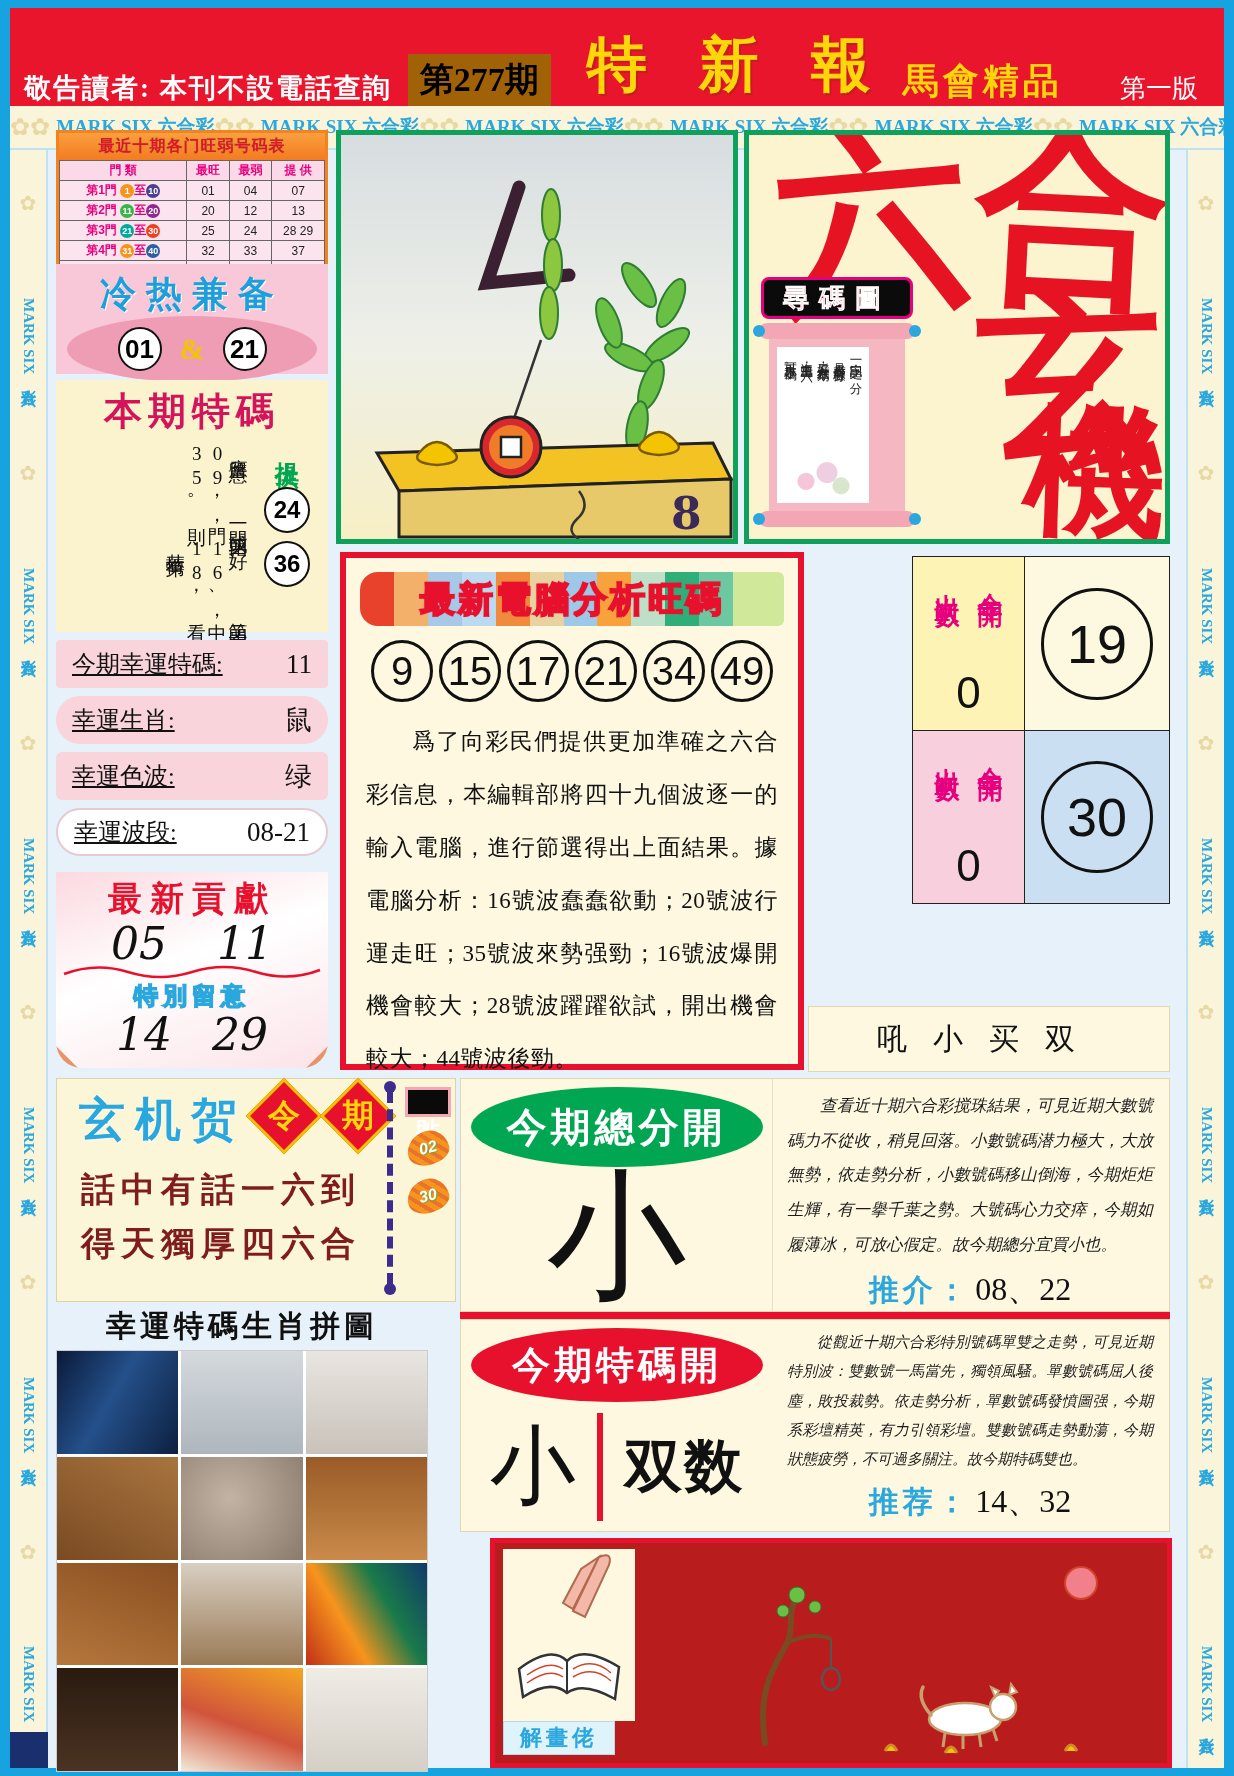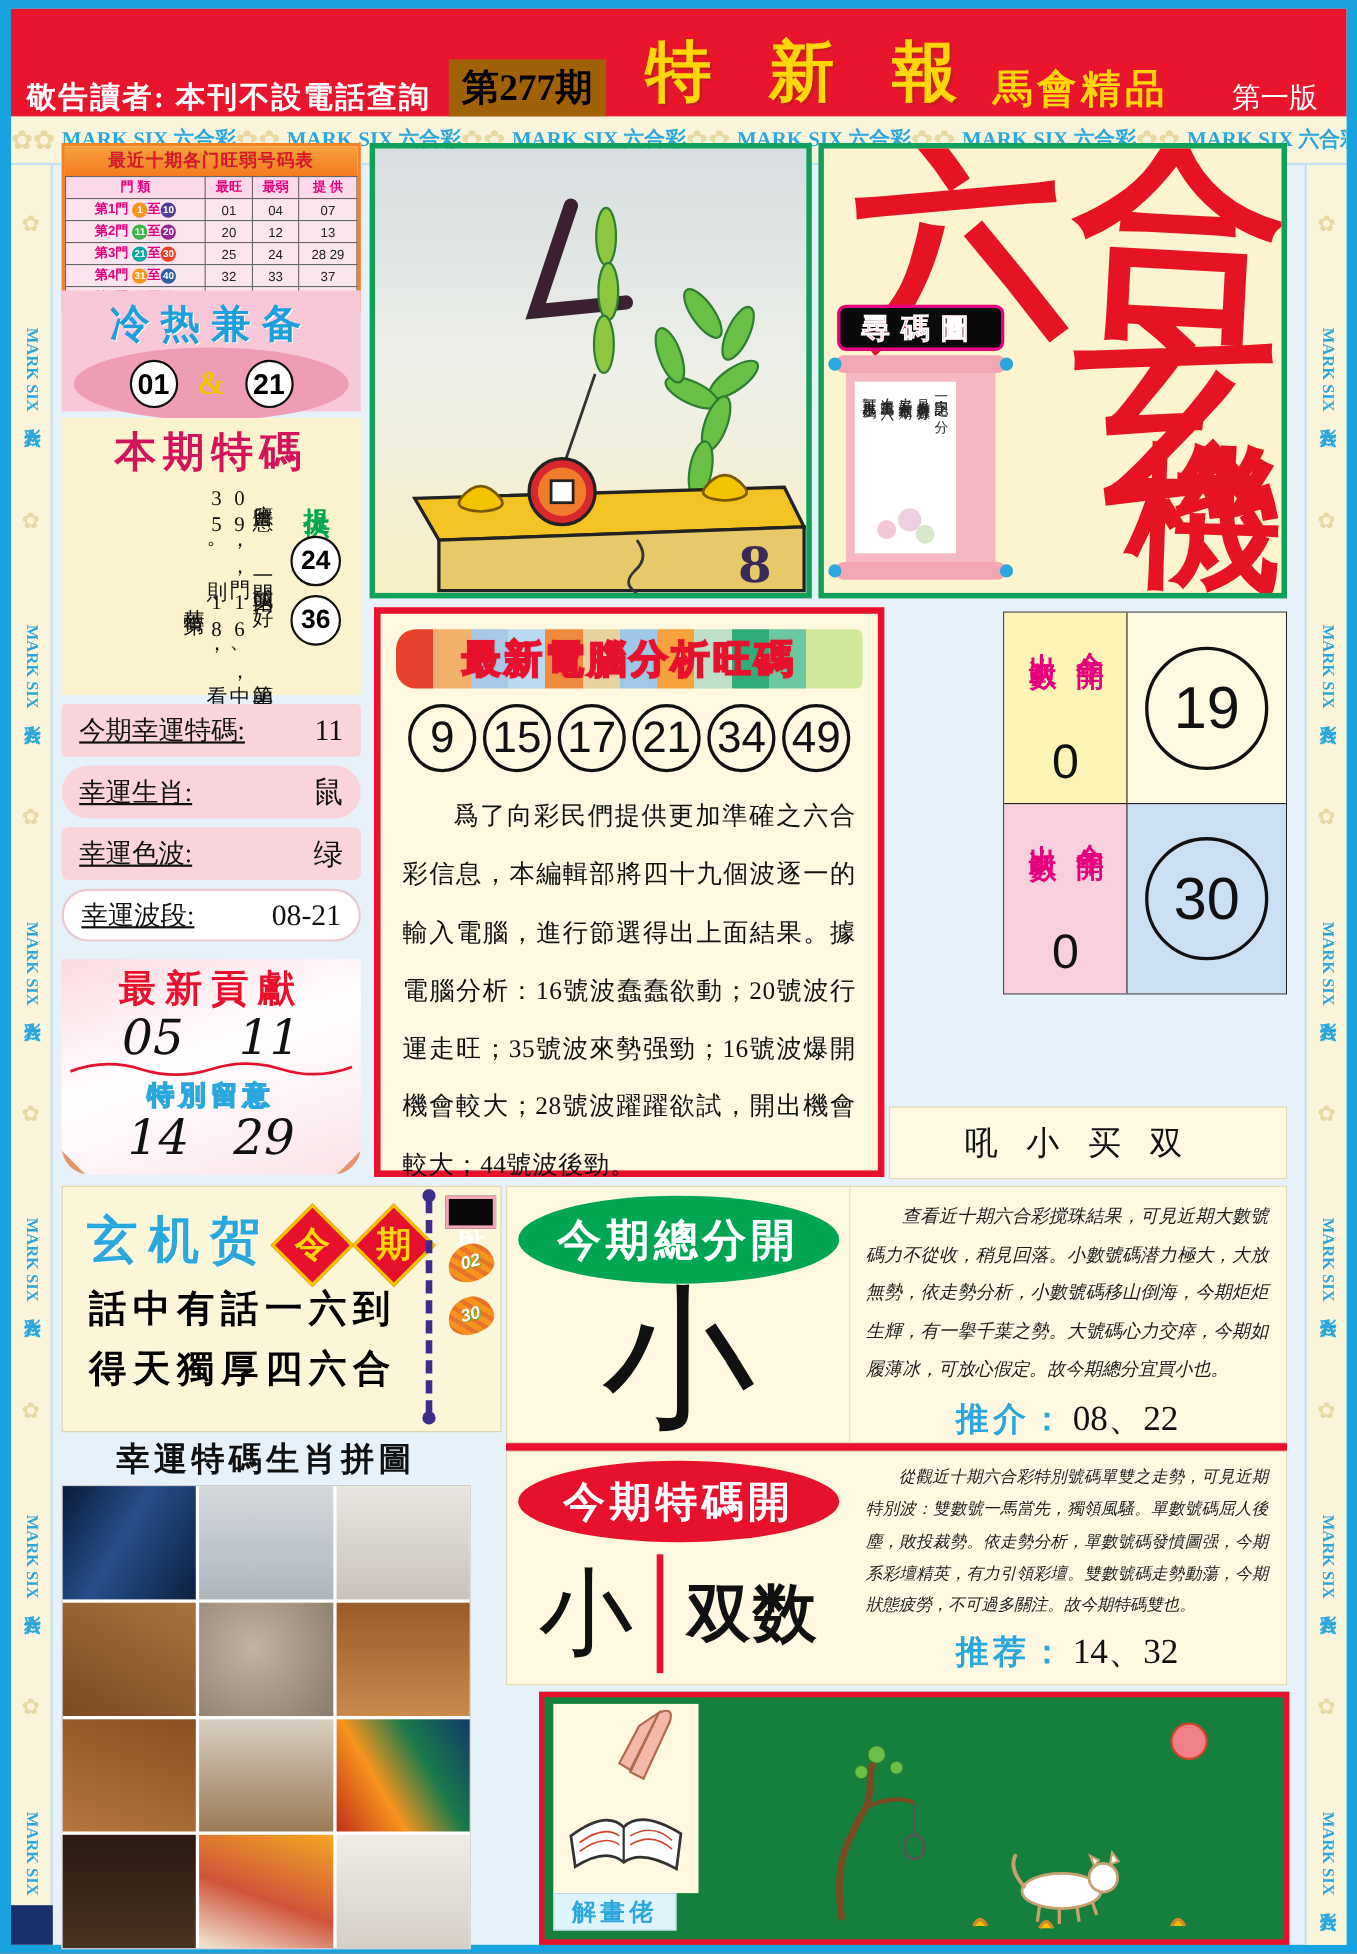--- a/index.html
+++ b/index.html
@@ -102,27 +102,27 @@
   .ct-nums { display:flex; justify-content:space-around; padding:0 30px; font-family:"DejaVu Serif",serif;
              font-style:italic; font-size:44px; color:#111; line-height:1.0; }
   .ct-wave { display:block; margin:-4px auto 0 auto; }
   .ct-note { text-align:center; color:#c9f2fb; -webkit-text-stroke:1.5px #2aa7dd; font-size:24px;
              font-weight:bold; letter-spacing:5px; }
   .ct-nums2 { display:flex; justify-content:space-around; padding:0 40px; font-family:"DejaVu Serif",serif;
               font-style:italic; font-size:44px; color:#111; line-height:1.05; }
 
   
   .mystery { left:56px; top:1078px; width:400px; height:224px; background:#fcf6d9; border:1px solid #ddd2a8; }
-  .my-titlerow { display:flex; align-items:flex-end; margin:10px 0 0 22px; height:70px; }
+  .my-titlerow { display:flex; align-items:flex-start; margin:10px 0 0 22px; height:70px; }
   .my-prefix { color:#2aa7dd; font-size:46px; font-weight:bold; font-family:"Liberation Serif",serif;
                letter-spacing:10px; text-shadow:1px 1px 0 #fff; }
   .diamond { width:54px; height:54px; background:#e8112d; border:3px solid #f5c400; transform:rotate(45deg);
              display:flex; align-items:center; justify-content:center; margin:0 10px; }
   .diamond span { transform:rotate(-45deg); color:#ffd60a; font-size:32px; font-weight:bold; }
-  .my-line { font-family:"Liberation Serif",serif; font-weight:bold; color:#000000; font-size:34px;
+  .my-line { font-family:"Liberation Serif",serif; font-weight:bold; color:#7f1d1d; font-size:34px;
              letter-spacing:6px; margin:8px 0 0 24px; }
   .dash-line { position:absolute; left:330px; top:12px; bottom:16px; width:0; border-left:6px dashed #3d2b8e; }
   .dash-line:before, .dash-line:after { content:""; position:absolute; left:-9px; width:12px; height:12px;
              border-radius:50%; background:#3d2b8e; }
   .dash-line:before { top:-10px; } .dash-line:after { bottom:-10px; }
   .my-right { position:absolute; left:346px; top:8px; width:50px; display:flex; flex-direction:column; align-items:center; }
   .tip-box { background:#0a0a0a; border:3px solid #f3a7b5; color:#fff; writing-mode:vertical-rl;
              text-orientation:upright; font-size:24px; font-weight:bold; padding:8px 4px; letter-spacing:4px; }
   .butterfly { position:relative; width:42px; height:34px; margin-top:14px;
                background:repeating-linear-gradient(45deg,#f7941d 0 5px,#e8742c 5px 9px);
@@ -234,21 +234,21 @@
               display:flex; align-items:center; justify-content:center; }
   .oval-red span { color:#fff; font-size:38px; font-weight:bold; letter-spacing:4px; font-family:"Liberation Serif",serif; white-space:nowrap; }
   .sp-result-row { flex:1; width:100%; display:flex; align-items:center; justify-content:space-around; padding:0 18px; }
   .sp-small { font-family:"Liberation Serif",serif; font-size:86px; color:#111; }
   .sp-vline { width:6px; height:108px; background:#e8112d; }
   .sp-double { font-family:"Liberation Serif",serif; font-size:58px; font-weight:bold; color:#111; letter-spacing:2px; }
   .spopen-right { flex:1; padding:8px 16px 0 14px; }
   .hand-para.small { font-size:15px; line-height:1.95; }
 
   
-  .picture { left:490px; top:1538px; width:682px; height:230px; border:5px solid #e8112d; background:#15803d; }
+  .picture { left:490px; top:1538px; width:682px; height:230px; border:5px solid #e8112d; background:#b91c1c; }
   .pic-left { position:absolute; left:8px; top:6px; width:132px; height:172px; background:#fdf8df; }
   .pic-label { position:absolute; left:8px; bottom:8px; width:112px; height:34px; background:#dff3fb;
                border:1px solid #b8d8e8; display:flex; align-items:center; justify-content:center; }
   .pic-label span { color:#2aa7dd; font-weight:bold; font-size:22px; letter-spacing:4px; font-family:"Liberation Serif",serif; }
   .pic-right { position:absolute; left:150px; top:4px; width:516px; height:212px; }
 </style>
 </head>
 <body>
 
 <div class="page">

